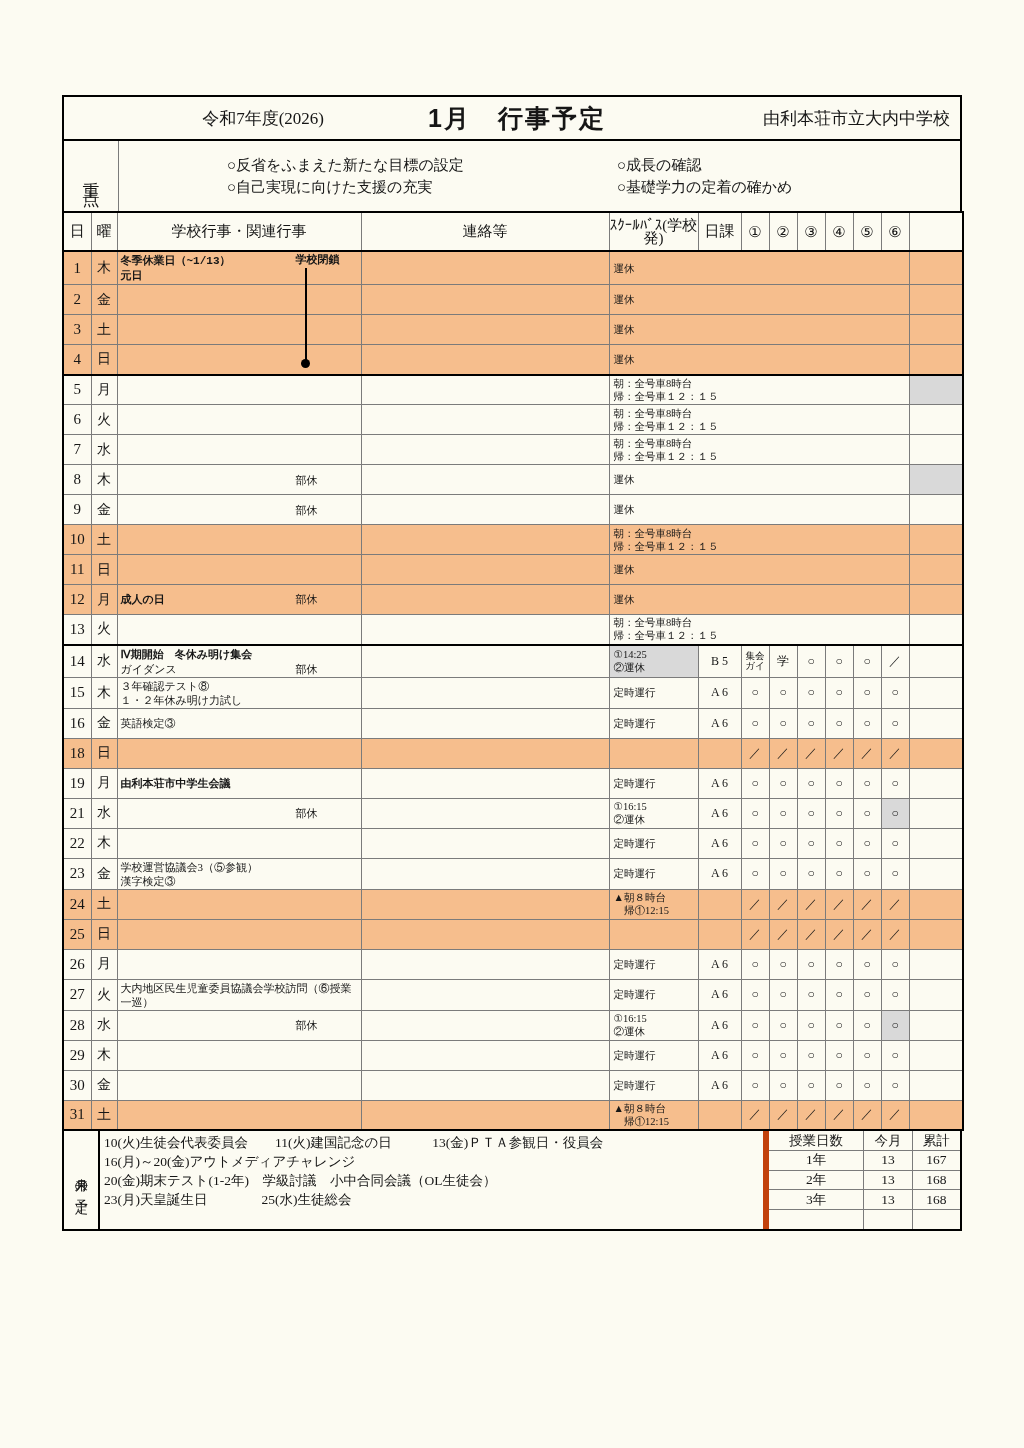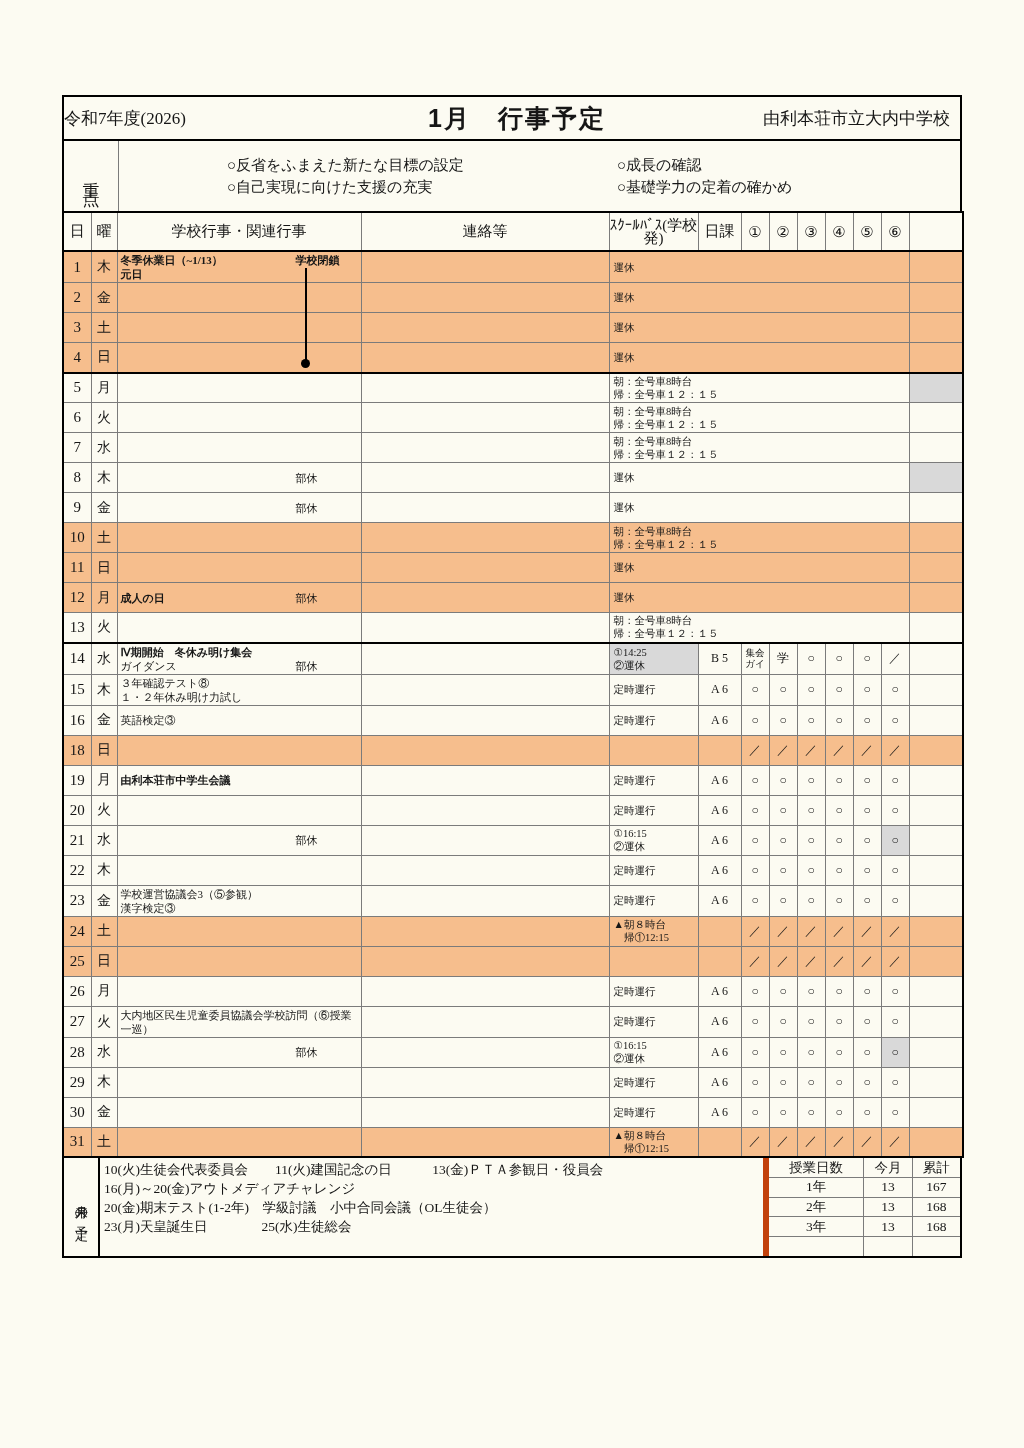--- a/index.html
+++ b/index.html
@@ -14,21 +14,21 @@
     width:1024px;height:1448px;
     background:var(--pagebg);
     font-family:"Liberation Serif","DejaVu Serif",serif;
     color:#161616;
     position:relative;
   }
   .sheet{position:absolute;left:62px;top:95px;width:900px;}
 
   
   .title-box{border:2px solid #000;height:46px;display:flex;align-items:center;}
-  .year{font-size:17px;width:260px;}
+  .year{font-size:17px;width:260px;text-align:right;}
   .main-title{flex:1;text-align:center;font-family:"Liberation Sans","DejaVu Sans",sans-serif;font-weight:bold;font-size:25px;letter-spacing:2px;}
   .school{font-size:17px;width:250px;text-align:right;padding-right:10px;}
   .banner-box{border:2px solid #000;border-top:none;height:35px;display:flex;align-items:center;justify-content:center;
     font-family:"Liberation Sans","DejaVu Sans",sans-serif;font-weight:bold;font-size:18px;letter-spacing:1px;}
   .focus-box{border:2px solid #000;border-top:none;border-bottom:none;height:70px;display:flex;}
   .focus-label{width:55px;border-right:1px solid var(--thin);display:flex;align-items:center;justify-content:center;
     writing-mode:vertical-rl;font-size:17px;letter-spacing:8px;}
   .focus-content{flex:1;display:flex;align-items:center;padding-left:108px;font-size:15px;line-height:22px;}
   .focus-col-left{width:390px;}
 
@@ -39,21 +39,21 @@
   table.cal thead th{height:39px;font-weight:normal;font-size:15px;border-bottom:2px solid #000;padding:0;}
   th.busth{font-size:11px;line-height:13px;padding:0 2px;}
   th.pch{font-size:14px;}
   td{height:30px;padding:0;}
   td.d{text-align:center;font-size:15px;}
   td.w{text-align:center;font-size:14px;}
   td.ev{text-align:left;vertical-align:middle;padding:1px 3px;font-size:11px;line-height:14px;}
   .evline{position:relative;min-height:14px;}
   .evl{white-space:pre-wrap;}
   .evnote{position:absolute;left:175px;top:0;white-space:nowrap;}
-  .gothic{font-family:Liberation Serif, serif;font-weight:bold;}
+  .gothic{font-family:Liberation Mono, monospace;font-weight:bold;}
   td.nt{}
   td.bus{font-size:10.5px;line-height:13px;text-align:left;vertical-align:middle;padding:1px 4px;}
   td.bus div{white-space:pre-wrap;}
   td.nik{text-align:center;font-size:12px;}
   td.pc{text-align:center;font-size:12px;padding:0;}
   td.pc.small{font-size:9.5px;line-height:10.5px;white-space:pre-line;}
   td.boxed{border:2px solid #000;}
   tr.orange td{background:var(--orange);}
   td.graybg{background:var(--gray);}
   tr.tb td{border-bottom:2px solid #000;}
@@ -354,37 +354,20 @@
             <td class="pc">／</td>
             <td class="pc">／</td>
             <td></td>
           </tr>
           <tr>
             <td class="d">19</td>
             <td class="w">月</td>
             <td class="ev">
               <div class="evline"><span class="evl gothic">由利本荘市中学生会議</span></div>
             </td>
-            <td class="nt"></td>
-            <td class="bus">
-              <div>定時運行</div>
-            </td>
-            <td class="nik">A 6</td>
-            <td class="pc">○</td>
-            <td class="pc">○</td>
-            <td class="pc">○</td>
-            <td class="pc">○</td>
-            <td class="pc">○</td>
-            <td class="pc">○</td>
-            <td></td>
-          </tr>
-          <tr>
-            <td class="d">20</td>
-            <td class="w">火</td>
-            <td class="ev"></td>
             <td class="nt"></td>
             <td class="bus">
               <div>定時運行</div>
             </td>
             <td class="nik">A 6</td>
             <td class="pc">○</td>
             <td class="pc">○</td>
             <td class="pc">○</td>
             <td class="pc">○</td>
             <td class="pc">○</td>

